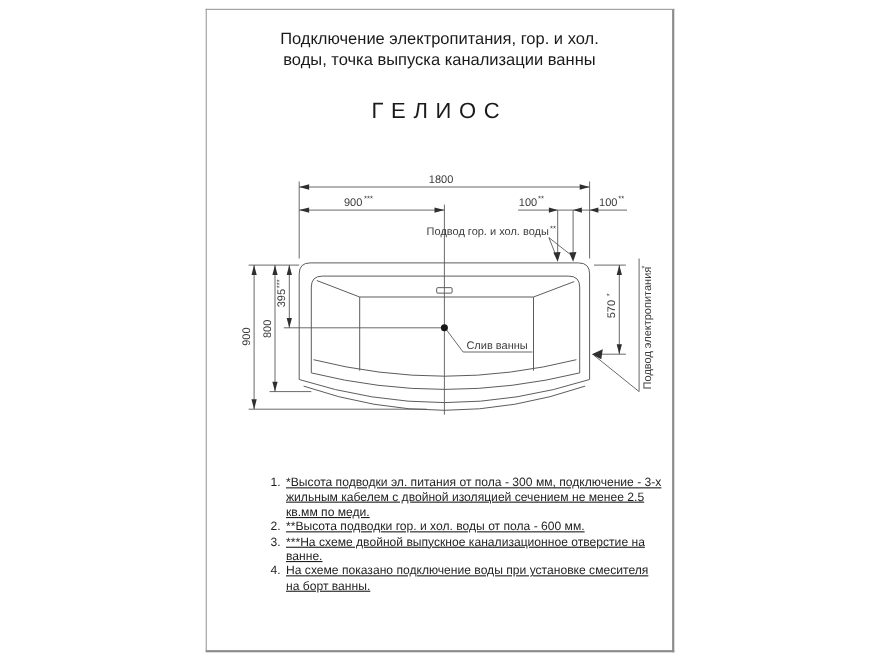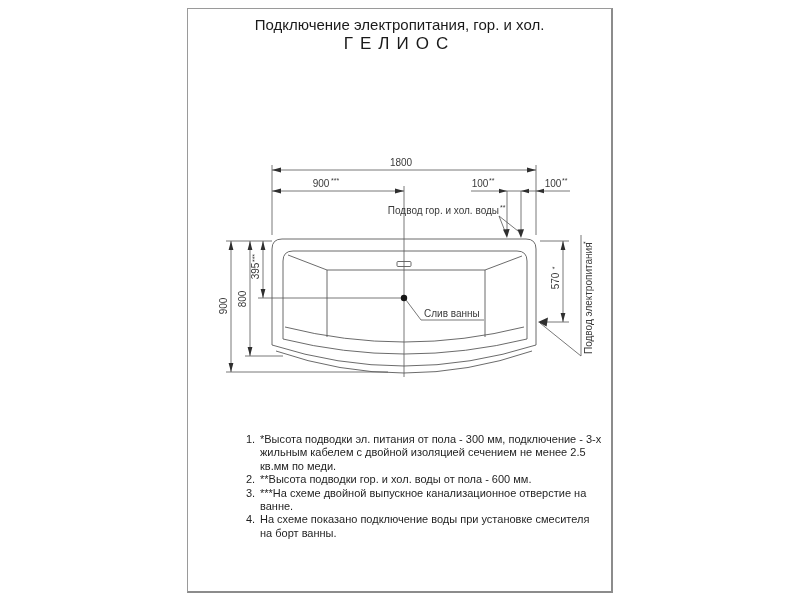--- a/index.html
+++ b/index.html
@@ -2,45 +2,46 @@
 <html><head>
 <meta charset="utf-8">
 <style>
   html,body{margin:0;padding:0;background:#ffffff;}
   body{width:800px;height:600px;position:relative;font-family:"Liberation Sans",sans-serif;}
   .page{
     position:absolute;left:187px;top:8px;width:423px;height:582px;
     background:#fff;border:1px solid #9a9a9a;border-right:2px solid #8c8c8c;border-bottom:2px solid #8c8c8c;
   }
   .title{
-    position:absolute;top:6px;left:0;width:100%;text-align:center;
+    position:absolute;top:17px;left:0;width:100%;text-align:center;
     font-size:15px;line-height:19px;color:#1a1a1a;
   }
-  .title .gelios{letter-spacing:7px;font-size:17px;}
+  .title .gelios{letter-spacing:7px;font-size:20px;margin-top:28px;}
   svg.drawing{position:absolute;left:0;top:0;}
   svg .geo{fill:none;stroke:#5a5a5a;stroke-width:0.9;}
   svg .dim{fill:none;stroke:#555555;stroke-width:0.8;}
   svg .arr{fill:#2f2f2f;stroke:none;}
   svg text{fill:#3a3a3a;font-size:10px;font-family:"Liberation Sans",sans-serif;}
   svg text.mark{font-size:7px;}
   .notes{
     position:absolute;left:58px;top:424px;width:358px;
     font-size:11px;line-height:13.4px;color:#1f1f1f;
   }
   .note{display:flex;}
   .note-num{flex:none;width:14px;}
-  .note-text{flex:1;}
+  .note-text{flex:1;text-decoration:underline;}
 </style>
 </head>
 <body>
 
 <div class="page">
 
   <div class="title">
     <div>Подключение электропитания, гор. и хол.</div>
+    <div>воды, точка выпуска канализации ванны</div>
     <div class="gelios">ГЕЛИОС</div>
   </div>
 
   <svg class="drawing" width="423" height="583" viewBox="0 0 423 583">
 
     <g class="dim">
       <path d="M84,156 V226"></path>
       <path d="M348,156 V226"></path>
       <path d="M84,161 H348"></path>
       <path d="M84,182 H216"></path>

